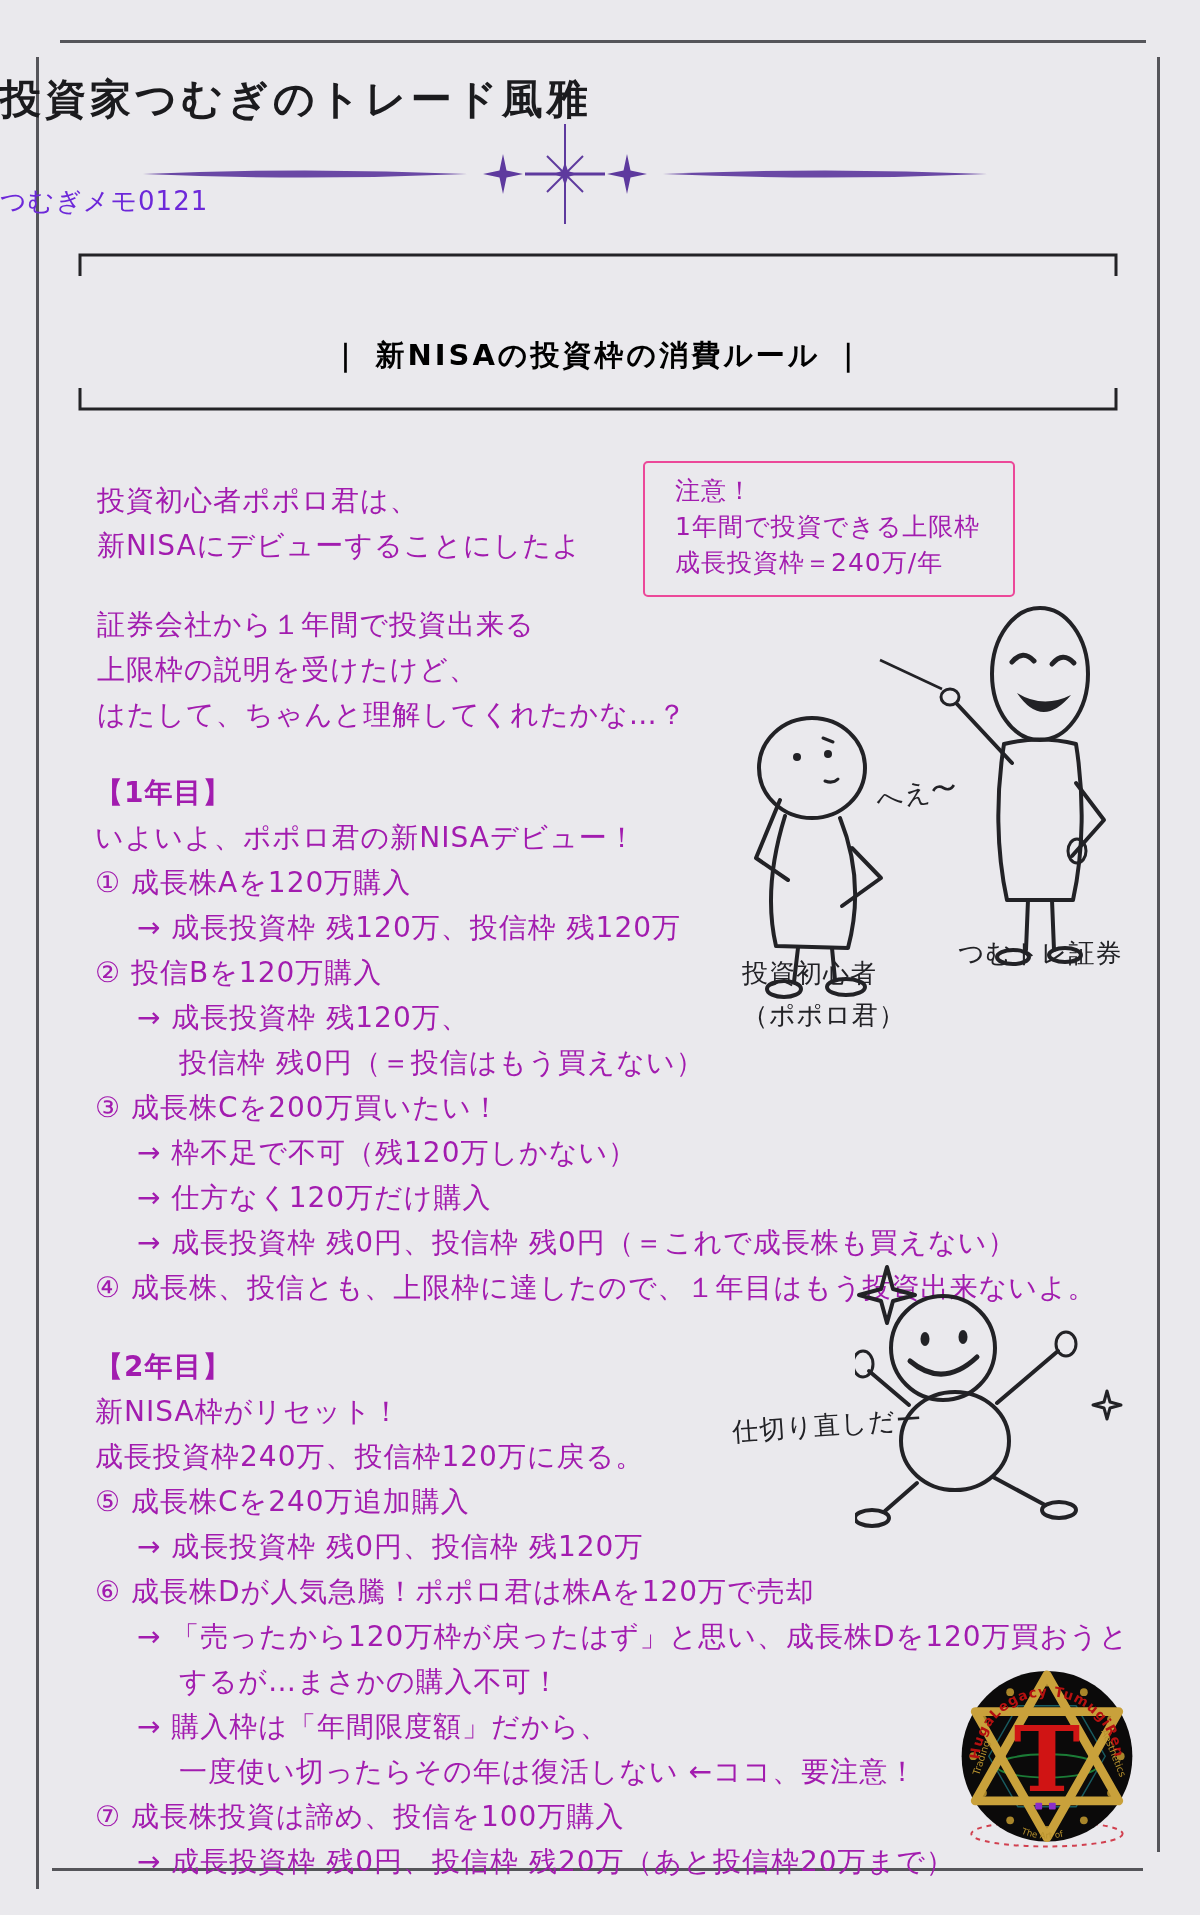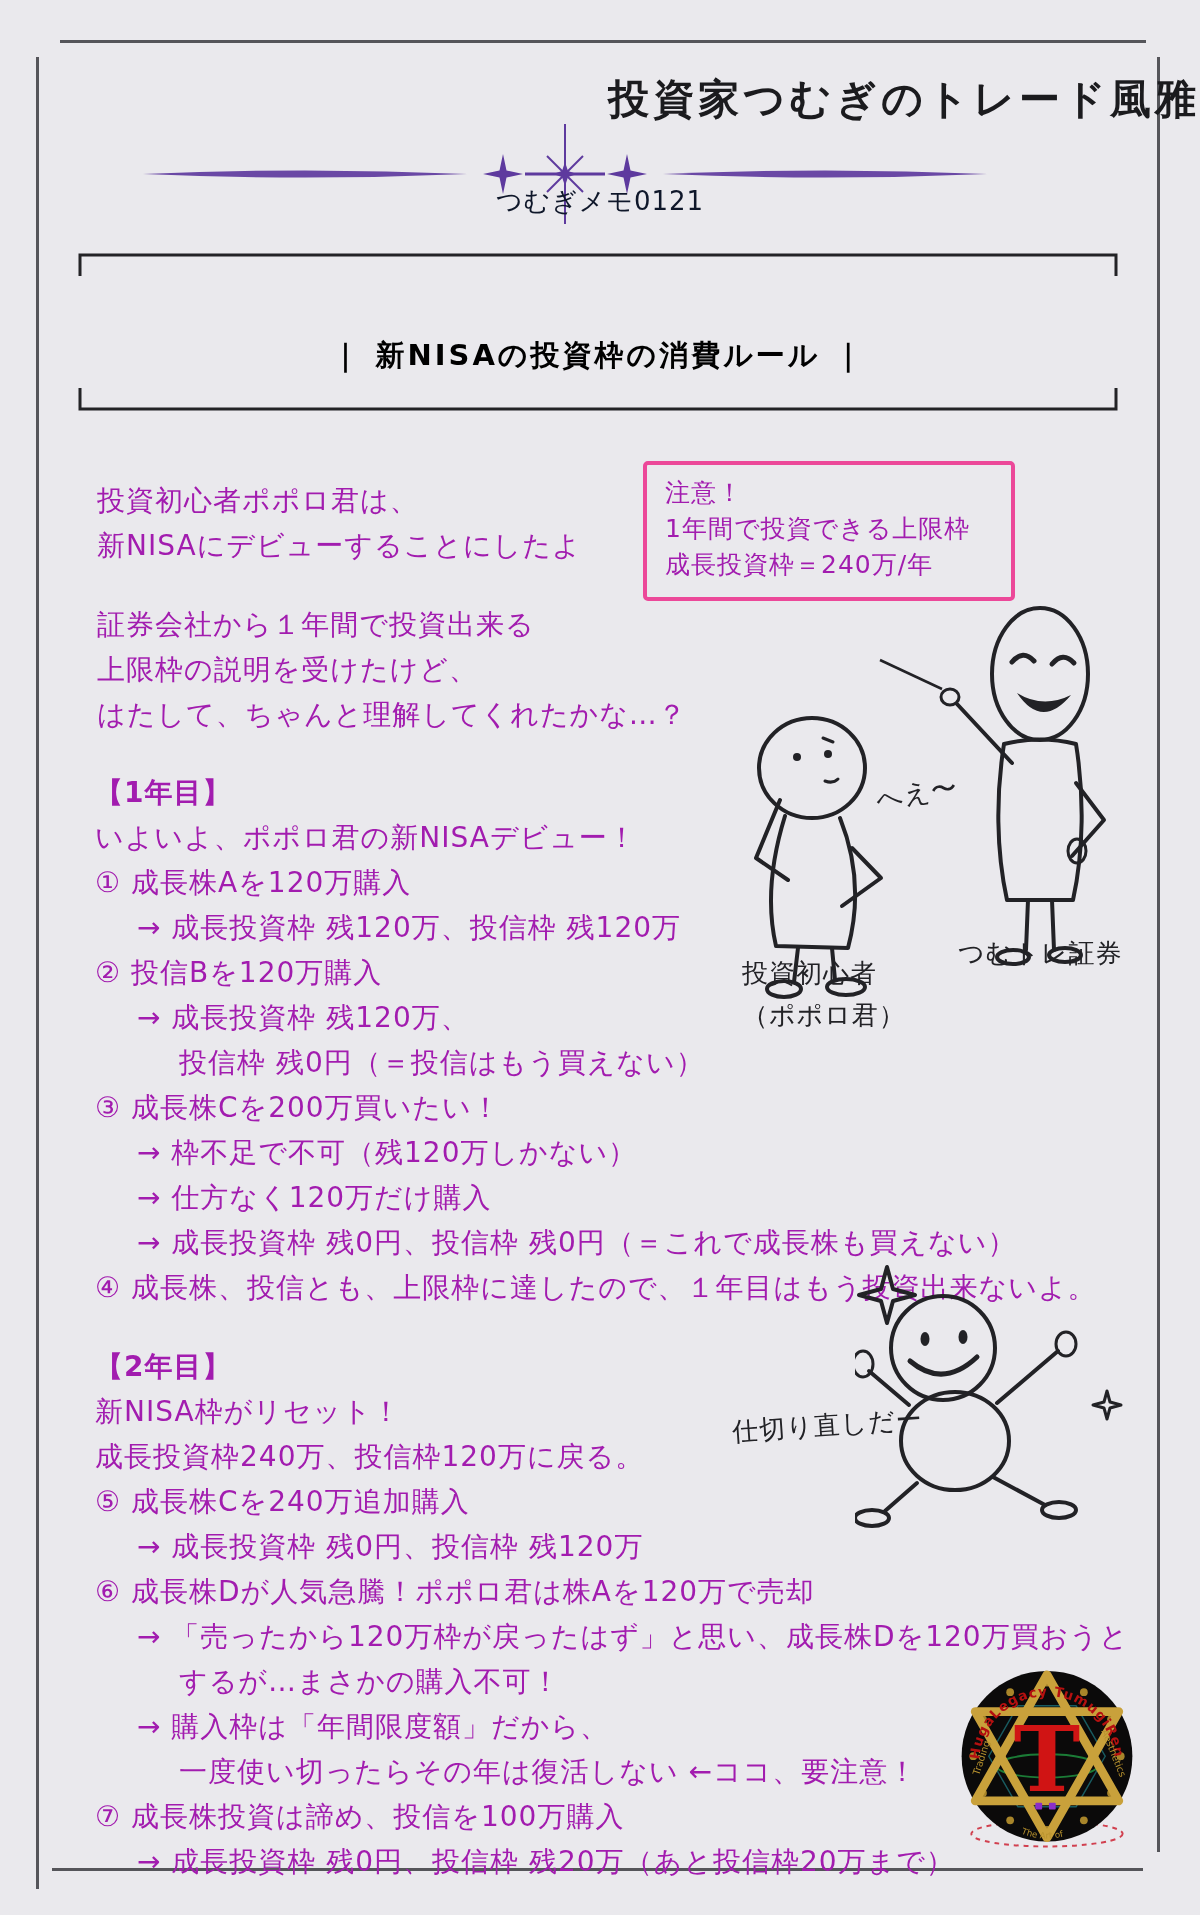--- a/index.html
+++ b/index.html
@@ -1,29 +1,29 @@
 <!DOCTYPE html>
 <html lang="ja"><head>
 <meta charset="utf-8">
 <style>
   html,body{margin:0;padding:0;}
   body{background:#dfdee2;font-family:"DejaVu Sans",sans-serif;}
   #page{position:relative;width:1200px;height:1915px;margin:0 auto;background:#eae9ed;overflow:hidden;color:#212125;}
   .abs{position:absolute;}
   .frame{position:absolute;background:#55555a;}
   .jp{font-family:"DejaVu Sans",sans-serif;color:#a21caf;letter-spacing:1px;font-weight:500;}
-  #title{top:72px;left:0;width:1200px;text-align:right;font-size:41px;letter-spacing:4px;font-weight:600;color:#1b1b1e;}
-  #memo{top:184px;left:0;width:1200px;text-align:center;font-size:26px;color:#0f172a;}
+  #title{top:72px;left:0;width:1200px;text-align:left;font-size:41px;letter-spacing:4px;font-weight:600;color:#1b1b1e;}
+  #memo{top:184px;left:0;width:1200px;font-size:26px;color:#6d28d9;}
   #banner-text{top:336px;left:78px;width:1040px;text-align:center;font-size:29px;letter-spacing:3px;font-weight:600;color:#000000;}
   .bodyline{font-size:28px;line-height:45px;white-space:nowrap;}
   .l1{padding-left:42px;}
   .l2{padding-left:84px;}
   #intro{top:478px;left:97px;}
   .intro-gap{margin-top:34px;}
-  #note-box{top:461px;left:643px;width:372px;border:4px solid #ec4899;border-radius:5px;padding:10px 16px 14px 18px;box-sizing:border-box;background:rgba(234,233,237,.6);}
+  #note-box{top:461px;left:643px;width:372px;border:2px solid #ec4899;border-radius:5px;padding:10px 16px 14px 30px;box-sizing:border-box;background:rgba(234,233,237,.6);}
   #note-box .nline{font-size:25px;line-height:36px;white-space:nowrap;}
   .note-gap{margin-top:0;}
   #year1{top:770px;left:95px;}
   #year2{top:1344px;left:95px;}
   .sec-heading{font-size:28px;line-height:45px;font-weight:600;}
   .caption{font-size:26px;white-space:nowrap;color:#222226;}
   #hee{top:776px;left:876px;transform:rotate(-9deg);}
   #beginner-label{top:952px;left:742px;width:180px;line-height:42px;}
   #broker-label{top:936px;left:958px;}
   #reset-caption{top:1408px;left:732px;transform:rotate(-4deg);}

